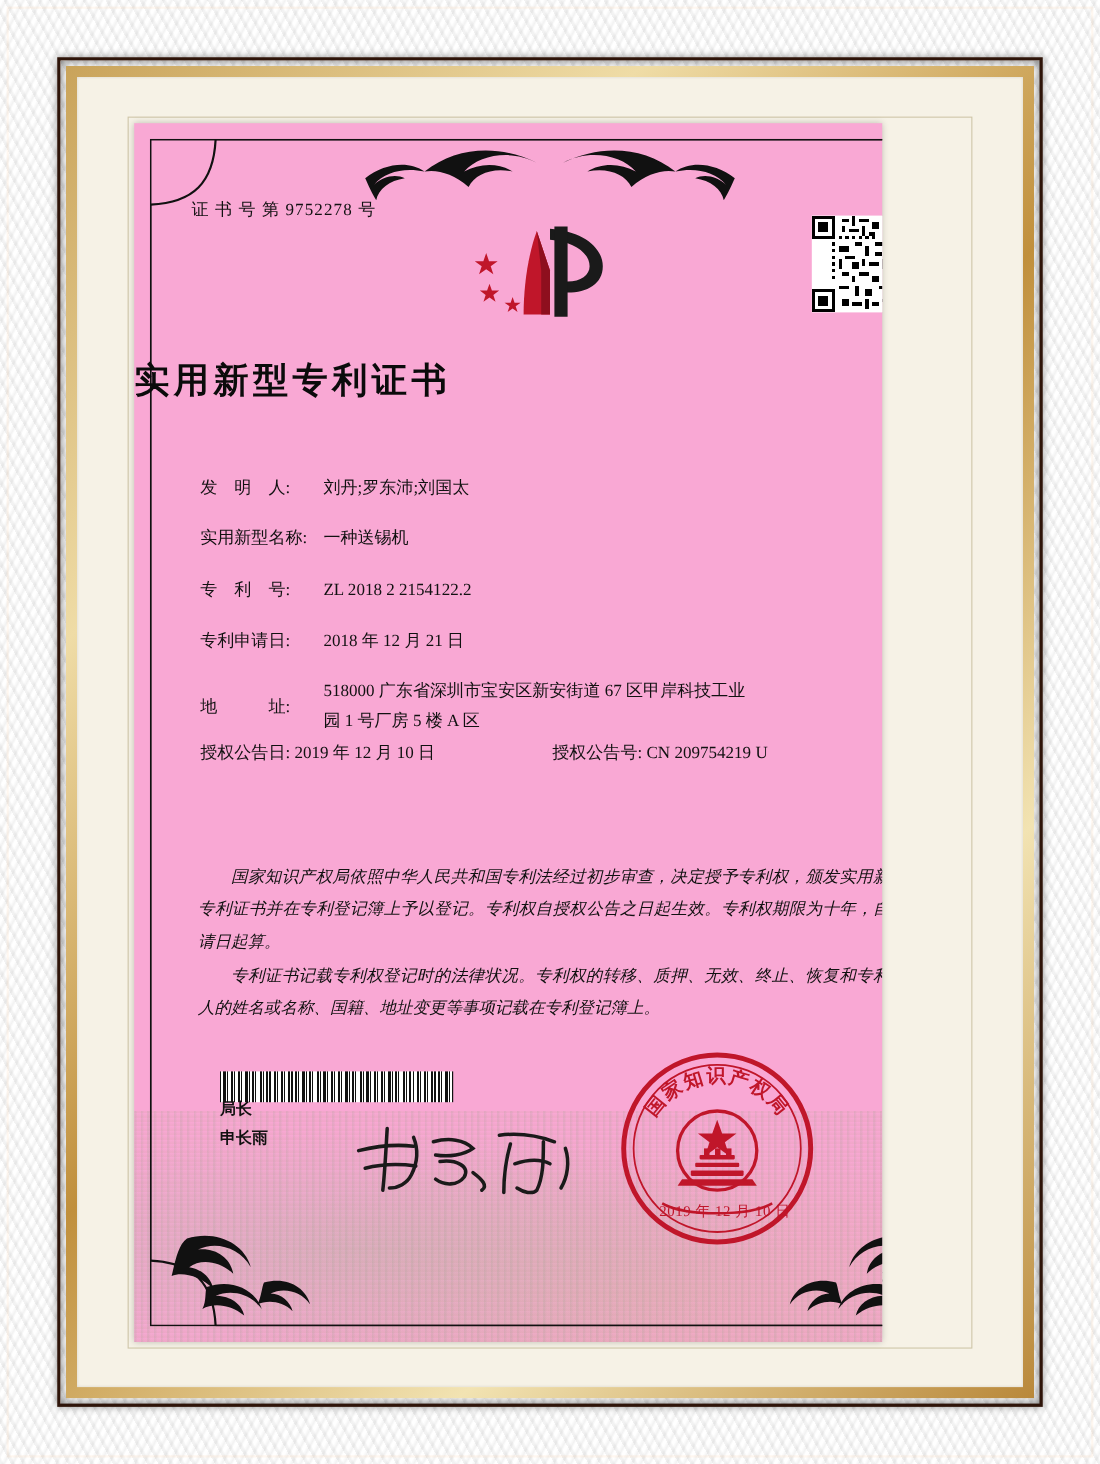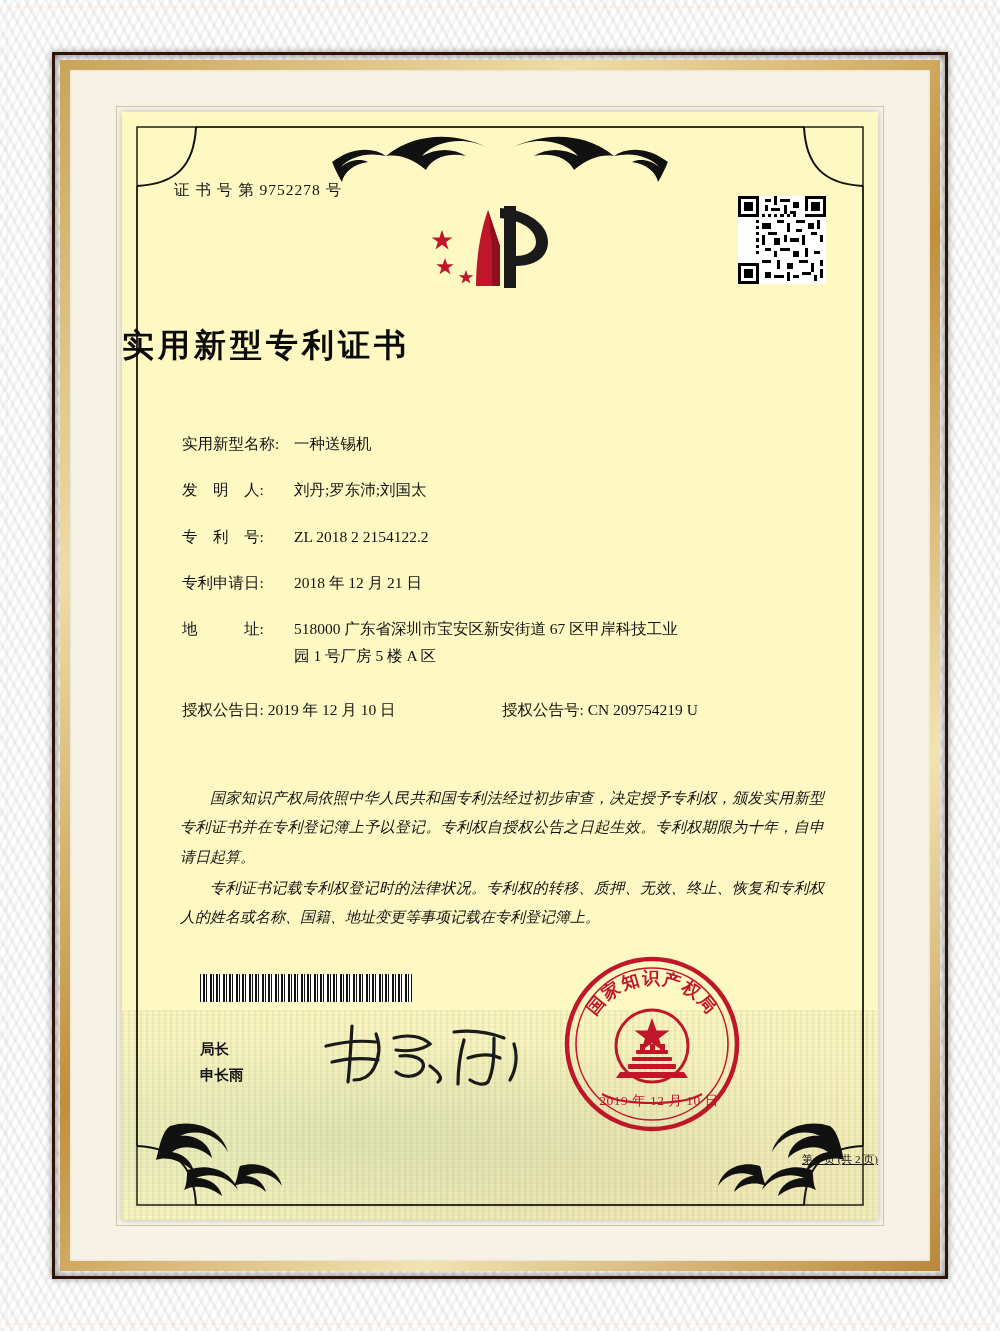--- a/index.html
+++ b/index.html
@@ -68,22 +68,22 @@
     left: 116px; top: 106px;
     width: 768px; height: 1120px;
     box-sizing: border-box;
     border: 1px solid #cfc6a8;
   }
 
   
   .paper {
     position: absolute;
     left: 122px; top: 112px;
-    width: 756px; height: 1108px;
-    background: #fef9c3;
+    width: 680px; height: 1108px;
+    background: #f9a8d4;
     box-shadow: 0 0 6px rgba(0,0,0,0.22);
     overflow: hidden;
   }
   .paper-guilloche {
     position: absolute;
     left: 0; bottom: 0;
     width: 100%;
     height: 210px;
     background:
       repeating-linear-gradient(90deg, rgba(120,160,120,0.13) 0px, rgba(120,160,120,0.13) 1px, rgba(255,255,255,0) 3px, rgba(255,255,255,0) 6px),
@@ -160,21 +160,21 @@
   }
   .field-label {
     width: 112px;
     flex: 0 0 112px;
     white-space: nowrap;
     letter-spacing: 0px;
   }
   .field-value {
     flex: 1 1 auto;
   }
-  .field-row.address { margin-bottom: 32px; }
+  .field-row.address { margin-bottom: 6px; align-items: center; }
   .addr-line2 { display: block; margin-top: 4px; }
 
   .pub-row {
     display: flex;
     margin-bottom: 6px;
     font-size: 15.5px;
   }
   .pub-left { width: 320px; }
   .pub-right { }
 
@@ -199,21 +199,21 @@
     background-image: repeating-linear-gradient(90deg,
       #111 0px, #111 1px, #fff 1px, #fff 3px,
       #111 3px, #111 5px, #fff 5px, #fff 6px,
       #111 6px, #111 7px, #fff 7px, #fff 10px,
       #111 10px, #111 12px, #fff 12px, #fff 13px);
   }
 
   
   .sig-block {
     position: absolute;
-    left: 78px; top: 924px;
+    left: 78px; top: 884px;
     font-size: 14.5px;
     line-height: 1.8;
     font-weight: bold;
     color: #111;
   }
   .sig-script {
     position: absolute;
     left: 196px; top: 908px;
     width: 210px;
     height: 70px;
@@ -381,27 +381,27 @@
         <rect x="19" y="11" width="2" height="1"></rect>
           <rect x="22" y="5" width="1" height="1" fill="#fff"></rect>
       </g>
     </svg>
 
     <div class="doc-title">实用新型专利证书</div>
 
     <div class="fields">
 
       <div class="field-row">
+        <div class="field-label">发　明　人:</div>
+        <div class="field-value">刘丹;罗东沛;刘国太</div>
+      </div>
+
+      <div class="field-row">
         <div class="field-label">实用新型名称:</div>
         <div class="field-value">一种送锡机</div>
-      </div>
-
-      <div class="field-row">
-        <div class="field-label">发　明　人:</div>
-        <div class="field-value">刘丹;罗东沛;刘国太</div>
       </div>
 
       <div class="field-row">
         <div class="field-label">专　利　号:</div>
         <div class="field-value">ZL 2018 2 2154122.2</div>
       </div>
 
       <div class="field-row">
         <div class="field-label">专利申请日:</div>
         <div class="field-value">2018 年 12 月 21 日</div>

